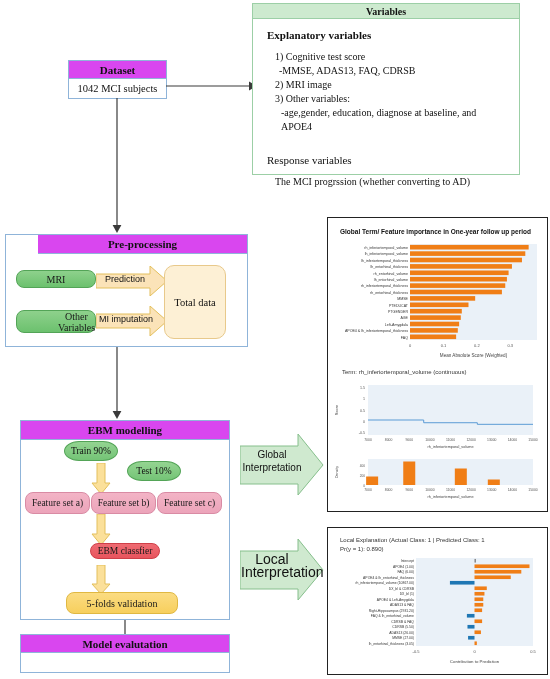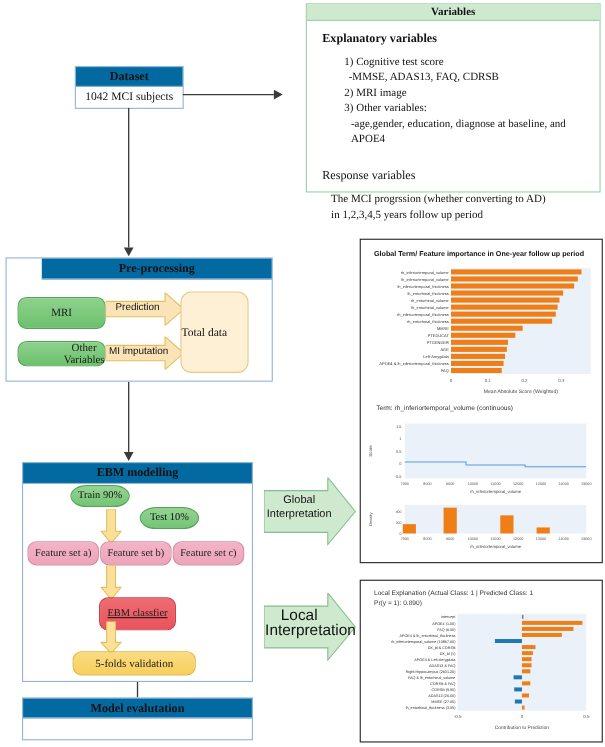--- a/index.html
+++ b/index.html
@@ -2,21 +2,21 @@
 <html><head>
 <meta charset="utf-8">
 <style>
   html,body{margin:0;padding:0;background:#ffffff;}
   body{width:550px;height:679px;position:relative;overflow:hidden;
        font-family:"Liberation Serif",serif;color:#111;}
   .abs{position:absolute;}
 
   
   .panel{border:1px solid #8fb4d9;background:#fff;box-sizing:border-box;}
-  .panel-head{background:#0369a1;border-bottom:1px solid #8fb4d9;
+  .panel-head{background:#d946ef;border-bottom:1px solid #8fb4d9;
               text-align:center;font-weight:bold;box-sizing:border-box;}
   .panel-body{text-align:center;box-sizing:border-box;}
 
   .green-panel{border:1px solid #9ccfa6;background:#fff;box-sizing:border-box;}
   .green-head{background:#cdeacf;border-bottom:1px solid #9ccfa6;
               text-align:center;font-weight:bold;box-sizing:border-box;}
 
   
   .rr{border-radius:8px;display:flex;align-items:center;justify-content:center;
       box-sizing:border-box;text-align:center;}
@@ -46,56 +46,55 @@
 <svg class="abs" style="left:166px;top:79px;width:92px;height:14px;" viewBox="0 0 92 14">
   <line x1="0" y1="7" x2="83" y2="7" stroke="#3a3a3a" stroke-width="1.2"></line>
   <polygon points="83,2.5 91,7 83,11.5" fill="#3a3a3a"></polygon>
 </svg>
 
 <svg class="abs" style="left:110px;top:98px;width:14px;height:136px;" viewBox="0 0 14 136">
   <line x1="7" y1="0" x2="7" y2="127" stroke="#3a3a3a" stroke-width="1.2"></line>
   <polygon points="2.6,127 11.4,127 7,135" fill="#3a3a3a"></polygon>
 </svg>
 
-<div class="abs green-panel" style="left:278px;top:3px;width:268px;height:172px;">
+<div class="abs green-panel" style="left:252px;top:3px;width:268px;height:172px;">
   <div class="green-head" style="height:15px;line-height:15px;font-size:10px;">Variables</div>
   <div style="padding:10px 14px 0 14px;">
     <div style="font-weight:bold;font-size:11px;">Explanatory variables</div>
-    <div style="margin-top:9px;padding-left:8px;line-height:14px;font-size:10px;margin-left:12px;">
+    <div style="margin-top:9px;padding-left:8px;line-height:14px;font-size:10px;">
       <div>1) Cognitive test score</div>
       <div style="padding-left:4px;">-MMSE, ADAS13, FAQ, CDRSB</div>
       <div>2) MRI image</div>
       <div>3) Other variables:</div>
       <div style="padding-left:6px;">-age,gender, education, diagnose at baseline, and APOE4</div>
     </div>
     <div style="font-weight:normal;font-size:11px;margin-top:20px;">Response variables</div>
     <div style="margin-top:9px;padding-left:8px;line-height:14px;font-size:10px;">
       <div>The MCI progrssion (whether converting to AD)</div>
-      <div>in 1,2,3,4,5 years follow up period</div>
     </div>
   </div>
 </div>
 
 <div class="abs panel" style="left:5px;top:234px;width:243px;height:113px;">
   <div class="panel-head" style="height:19px;line-height:19px;font-size:11px;margin-left:32px;">Pre-processing</div>
 </div>
-<div class="abs rr green-rr" style="left:16px;top:270px;width:80px;height:29px;font-size:10px;">MRI</div>
+<div class="abs rr green-rr" style="left:16px;top:270px;width:80px;height:18px;font-size:10px;">MRI</div>
 <div class="abs rr green-rr" style="left:16px;top:310px;width:80px;height:23px;font-size:10px;padding-left:41px;">Other Variables</div>
 
 <svg class="abs" style="left:96px;top:266px;width:72px;height:30px;" viewBox="0 0 72 30">
   <polygon points="0,8 54,8 54,0 71,15 54,30 54,22 0,22" fill="#fbe3b8" stroke="#e3bf5c" stroke-width="1"></polygon>
 </svg>
 <div class="abs" style="left:99px;top:274px;width:52px;text-align:center;font-size:9px;font-family:'Liberation Sans',sans-serif;">Prediction</div>
 
 <svg class="abs" style="left:96px;top:306px;width:72px;height:30px;" viewBox="0 0 72 30">
   <polygon points="0,8 54,8 54,0 71,15 54,30 54,22 0,22" fill="#fbe3b8" stroke="#e3bf5c" stroke-width="1"></polygon>
 </svg>
 <div class="abs" style="left:96px;top:314px;width:60px;text-align:center;font-size:9px;font-family:'Liberation Sans',sans-serif;">MI imputation</div>
 
-<div class="abs cream-rr" style="left:164px;top:265px;width:60px;height:72px;display:flex;align-items:center;">
+<div class="abs cream-rr" style="left:164px;top:265px;width:60px;height:72px;display:flex;align-items:center;justify-content:center;">
   <span style="font-size:10.5px;">Total data</span>
 </div>
 
 <svg class="abs" style="left:110px;top:347px;width:14px;height:73px;" viewBox="0 0 14 73">
   <line x1="7" y1="0" x2="7" y2="64" stroke="#3a3a3a" stroke-width="1.2"></line>
   <polygon points="2.6,64 11.4,64 7,72" fill="#3a3a3a"></polygon>
 </svg>
 
 <div class="abs panel" style="left:20px;top:420px;width:210px;height:200px;">
   <div class="panel-head" style="height:19px;line-height:19px;font-size:11px;">EBM modelling</div>
@@ -109,21 +108,21 @@
 </svg>
 
 <div class="abs rr pink-rr" style="left:25px;top:492px;width:65px;height:22px;font-size:9.5px;">Feature set a)</div>
 <div class="abs rr pink-rr" style="left:91px;top:492px;width:65px;height:22px;font-size:9.5px;">Feature set b)</div>
 <div class="abs rr pink-rr" style="left:157px;top:492px;width:65px;height:22px;font-size:9.5px;">Feature set c)</div>
 
 <svg class="abs" style="left:91px;top:514px;width:20px;height:32px;" viewBox="0 0 20 32">
   <polygon points="6,0 14,0 14,20 19,20 10,31 1,20 6,20" fill="#fbe09a" stroke="#e3bf5c" stroke-width="1"></polygon>
 </svg>
 
-<div class="abs rr red-rr" style="left:90px;top:543px;width:70px;height:30px;font-size:9.5px;text-decoration:underline;">EBM classfier</div>
+<div class="abs rr red-rr" style="left:90px;top:543px;width:70px;height:16px;font-size:9.5px;">EBM classfier</div>
 
 <svg class="abs" style="left:91px;top:565px;width:20px;height:30px;" viewBox="0 0 20 30">
   <polygon points="6,0 14,0 14,19 19,19 10,29 1,19 6,19" fill="#fbe09a" stroke="#e3bf5c" stroke-width="1"></polygon>
 </svg>
 
 <div class="abs rr yellow-rr" style="left:66px;top:592px;width:112px;height:22px;font-size:10px;">5-folds validation</div>
 
 <svg class="abs" style="left:118px;top:620px;width:14px;height:32px;" viewBox="0 0 14 32">
   <line x1="7" y1="0" x2="7" y2="23" stroke="#3a3a3a" stroke-width="1.2"></line>
   <polygon points="2.6,23 11.4,23 7,31" fill="#3a3a3a"></polygon>

